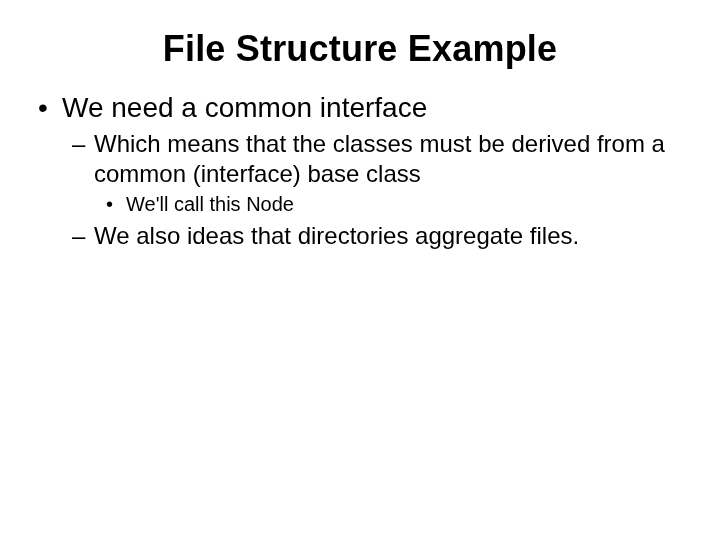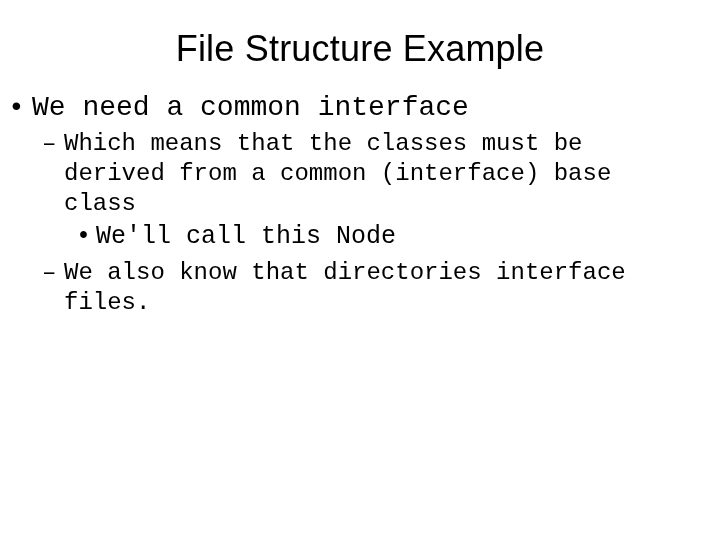--- a/index.html
+++ b/index.html
@@ -13,28 +13,28 @@
   }
   .slide {
     width: 720px;
     height: 540px;
     position: relative;
     box-sizing: border-box;
   }
   .title {
     text-align: center;
     font-size: 36px;
-    font-weight: 400;
+    font-weight: 700;
     padding-top: 28px;
     padding-bottom: 20px;
     letter-spacing: 0.2px;
   }
   .body {
+    padding-left: 30px;
     padding-right: 30px;
-    font-family: Liberation Mono, monospace;
   }
   ul.lvl1 {
     margin: 0;
     padding-left: 28px;
     list-style: none;
   }
   ul.lvl1 > li {
     font-size: 28px;
     line-height: 1.25;
     margin-bottom: 6px;
@@ -64,21 +64,21 @@
     position: absolute;
     left: -20px;
     top: 0;
   }
   ul.lvl3 {
     margin: 2px 0 2px 0;
     padding-left: 30px;
     list-style: none;
   }
   ul.lvl3 > li {
-    font-size: 25px;
+    font-size: 20px;
     line-height: 1.3;
     margin-bottom: 2px;
     position: relative;
     padding-left: 2px;
   }
   ul.lvl3 > li::before {
     content: "•";
     position: absolute;
     left: -18px;
     top: 0;
@@ -96,19 +96,19 @@
         <ul class="lvl2">
           <li>
             <span>Which means that the classes must be derived from a common (interface) base class</span>
             <ul class="lvl3">
               <li>
                 <span>We'll call this Node</span>
               </li>
             </ul>
           </li>
           <li>
-            <span>We also know that directories interface files.</span>
+            <span>We also ideas that directories aggregate files.</span>
           </li>
         </ul>
       </li>
     </ul>
   </div>
 </div>
 
 </body></html>

